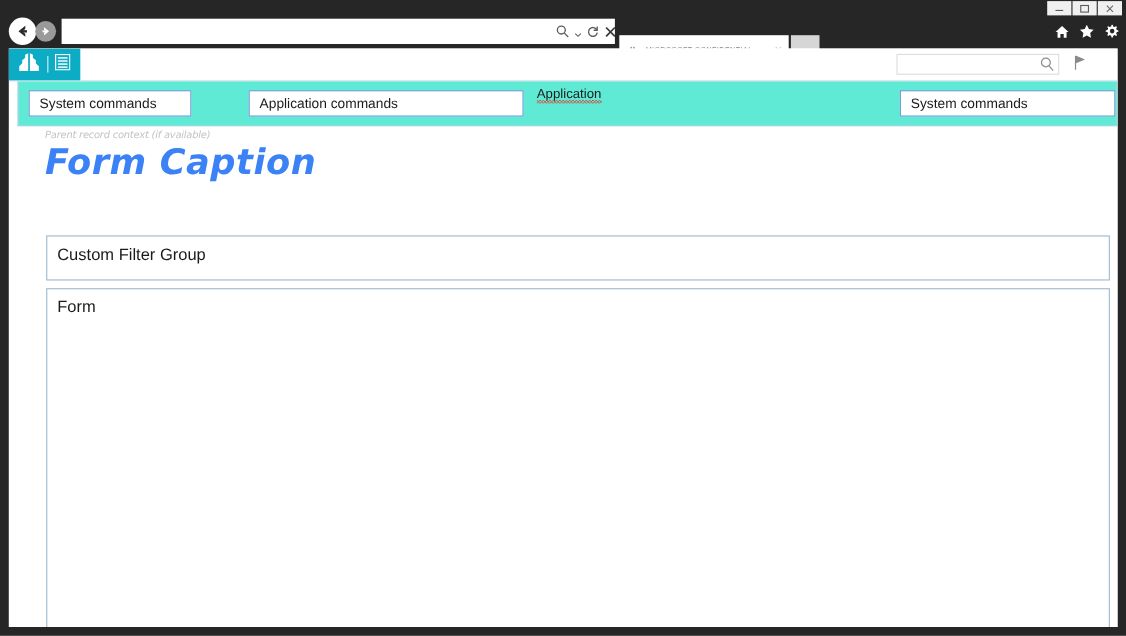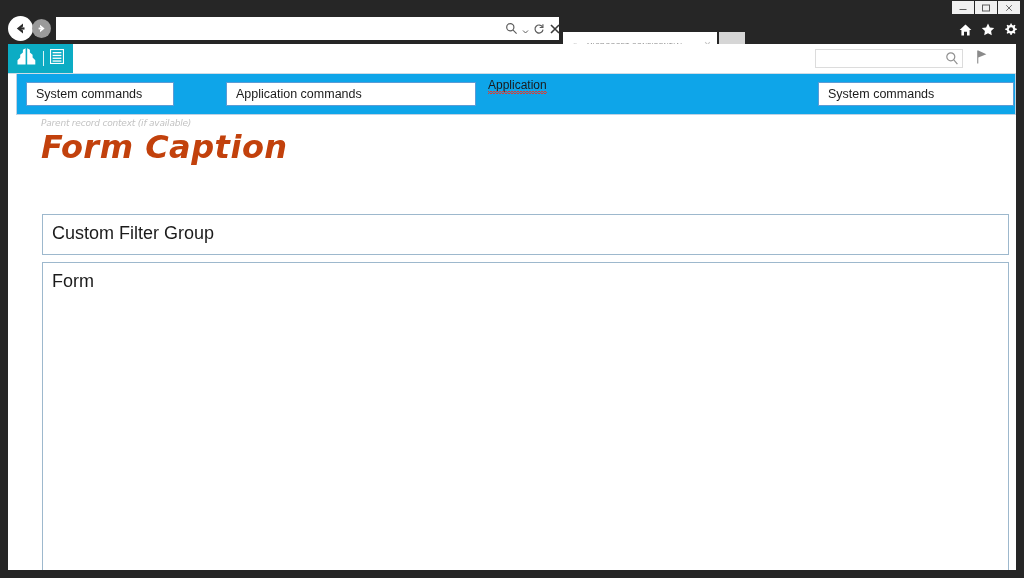--- a/index.html
+++ b/index.html
@@ -225,21 +225,21 @@
 
   
   .actionpane {
     position: absolute;
     left: 8px; top: 30px;
     width: 1000px;
     height: 41px;
     border: 1px solid #bdd1e3;
     border-top: none;
     box-sizing: border-box;
-    background: #0ea5e9;
+    background: #5eead4;
   }
   .cmd-box {
     position: absolute;
     top: 8px;
     height: 24px;
     border: 1px solid #5b9bd5;
     background: #ffffff;
     box-sizing: border-box;
     display: flex;
     align-items: center;
@@ -287,21 +287,21 @@
     color: #c3c3c3;
     font-family: "DejaVu Sans", sans-serif;
     font-style: italic;
     letter-spacing: -0.2px;
   }
   .form-caption {
     position: absolute;
     left: 33px; top: 13px;
     font-size: 32px;
     font-weight: bold;
-    color: #c2410c;
+    color: #3b82f6;
     font-family: "DejaVu Sans", sans-serif;
     font-style: italic;
     letter-spacing: 0.5px;
   }
 
   .panel {
     position: absolute;
     left: 34px;
     border: 1px solid #9db8cd;
     background: #ffffff;
@@ -313,21 +313,21 @@
     height: 41px;
   }
   .panel-grid {
     top: 147px;
     width: 967px;
     height: 339px;
   }
   .panel-label {
     position: absolute;
     left: 9px; top: 8px;
-    font-size: 18px;
+    font-size: 15px;
     color: #1b1b1b;
     font-family: "Liberation Sans", sans-serif;
   }
 </style>
 </head>
 <body>
 
 <div class="browser-window">
 
   <div class="titlebar">

